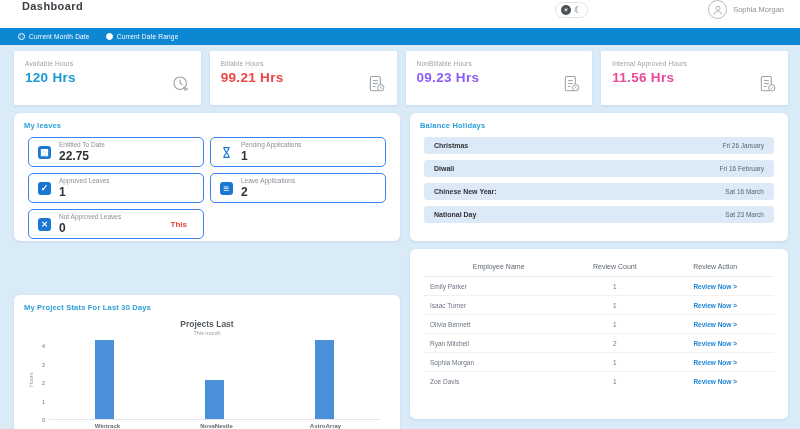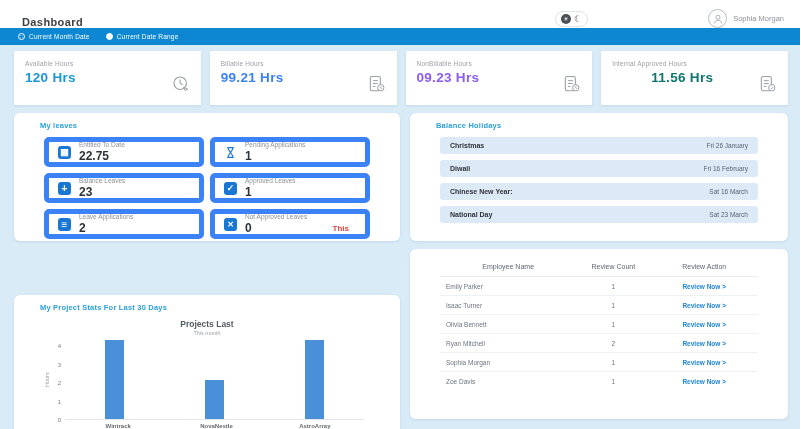--- a/index.html
+++ b/index.html
@@ -1,20 +1,20 @@
 <!DOCTYPE html>
 <html><head>
 <meta charset="utf-8">
 <style>
   * { margin:0; padding:0; box-sizing:border-box; }
   body { font-family:"Liberation Sans", sans-serif; background:#c7dcef; }
   .app { width:800px; height:429px; background:#d9ebf7; overflow:hidden; position:relative; }
 
   
-  .topbar { height:28px; background:#fff; display:flex; align-items:flex-end; padding:0 16px 0 22px; box-shadow:0 1px 2px rgba(0,0,0,.06); }
+  .topbar { height:28px; background:#fff; display:flex; align-items:flex-start; padding:0 16px 0 22px; box-shadow:0 1px 2px rgba(0,0,0,.06); }
   .topbar-title { font-size:11px; font-weight:bold; color:#3a3f45; letter-spacing:.4px; }
   .topbar-right { margin-left:auto; display:flex; align-items:center; gap:10px; }
   .theme-toggle { display:flex; align-items:center; gap:3px; border:1px solid #e0e3e7; border-radius:10px; padding:2px 5px; cursor:pointer; background:#fff; }
   .sun-circle { width:10px; height:10px; border-radius:50%; background:#4a4f55; color:#fff; font-size:6px; line-height:10px; text-align:center; }
   .moon { font-size:9px; color:#3a3f45; line-height:10px; }
   .user-chip { display:flex; align-items:center; gap:6px; margin-left:110px; }
   .avatar { width:19px; height:19px; border-radius:50%; border:1px solid #b8bdc4; display:flex; align-items:center; justify-content:center; }
   .user-name { font-size:7.5px; color:#8b9299; }
 
   
@@ -27,30 +27,30 @@
 
   
   .cards-row { display:flex; gap:9px; padding:6px 12px 0 14px; }
   .stat-card { flex:1; background:#fff; border-radius:1px; height:54px; padding:9px 10px 0 11px; box-shadow:0 1px 3px rgba(30,60,90,.10); position:relative; }
   .stat-label { font-size:6.5px; color:#9aa1a9; letter-spacing:.2px; }
   .stat-value { font-size:13.5px; font-weight:bold; margin-top:3px; letter-spacing:.3px; }
   .stat-icon { position:absolute; right:10px; bottom:7px; }
 
   
   .main-row { display:flex; gap:10px; padding:8px 12px 0 14px; align-items:stretch; }
-  .panel { background:#fff; border-radius:6px; box-shadow:0 1px 3px rgba(30,60,90,.10); padding:8px 26px; }
+  .panel { background:#fff; border-radius:6px; box-shadow:0 1px 3px rgba(30,60,90,.10); padding:8px 10px; }
   .panel-title { color:#2d9fd8; font-size:7.5px; font-weight:bold; letter-spacing:.2px; margin-bottom:7px; }
   .panel-left { width:386px; }
   .panel-right { flex:1; }
   .h128 { height:128px; }
   .h170 { height:170px; }
 
   
   .leaves-grid { display:grid; grid-template-columns:1fr 1fr; gap:6px; padding:0 4px; }
-  .leave-tile { border:5px solid #3b82f6; border-radius:5px; display:flex; align-items:center; gap:8px; padding:4px 9px; height:30px; position:relative; background:#fff; }
+  .leave-tile { border:1px solid #3b82f6; border-radius:5px; display:flex; align-items:center; gap:8px; padding:4px 9px; height:30px; position:relative; background:#fff; }
   .tile-icon { width:13px; height:13px; background:#1976d2; border-radius:3px; color:#fff; font-size:8px; display:flex; align-items:center; justify-content:center; flex:none; font-weight:bold; }
   .tile-icon.no-bg { background:transparent; }
   .ic-cal::before { content:"▦"; font-size:9px; }
   .ic-plus::before { content:"+"; font-size:10px; }
   .ic-check::before { content:"✓"; font-size:9px; }
   .ic-x::before { content:"✕"; font-size:8px; }
   .ic-clip::before { content:"≡"; font-size:10px; }
   .leave-label { font-size:6.5px; color:#8a9097; }
   .leave-value { font-size:12px; font-weight:bold; color:#2f3337; margin-top:1px; }
   .text-badge { position:absolute; right:16px; top:10px; font-size:8px; font-weight:bold; }
@@ -130,21 +130,21 @@
       <span class="stat-icon">
         <svg width="20" height="20" viewBox="0 0 24 24">
           <circle cx="11" cy="11" r="7.5" fill="none" stroke="#9aa0a6" stroke-width="1.3"></circle>
           <path d="M11 6.5V11l3 2" fill="none" stroke="#9aa0a6" stroke-width="1.3"></path>
           <path d="M15 16l5 2-3 2z" fill="none" stroke="#9aa0a6" stroke-width="1.2"></path>
         </svg>
       </span>
     </div>
     <div class="stat-card">
       <div class="stat-label">Billable Hours</div>
-      <div class="stat-value" style="color: #3b82f6;">99.21 Hrs</div>
+      <div class="stat-value" style="color: #ef4444;">99.21 Hrs</div>
       <span class="stat-icon">
         <svg width="20" height="20" viewBox="0 0 24 24">
           <rect x="4" y="3" width="12" height="17" rx="2" fill="none" stroke="#9aa0a6" stroke-width="1.3"></rect>
           <path d="M7 8h6M7 11.5h6M7 15h3" stroke="#9aa0a6" stroke-width="1.2"></path>
           <circle cx="16.5" cy="16.5" r="3.8" fill="#fff" stroke="#9aa0a6" stroke-width="1.2"></circle>
           <path d="M16.5 14.8v1.9l1.3.9" fill="none" stroke="#9aa0a6" stroke-width="1.1"></path>
         </svg>
       </span>
     </div>
     <div class="stat-card">
@@ -154,21 +154,21 @@
         <svg width="20" height="20" viewBox="0 0 24 24">
           <rect x="4" y="3" width="12" height="17" rx="2" fill="none" stroke="#9aa0a6" stroke-width="1.3"></rect>
           <path d="M7 8h6M7 11.5h6M7 15h3" stroke="#9aa0a6" stroke-width="1.2"></path>
           <circle cx="16.5" cy="16.5" r="3.8" fill="#fff" stroke="#9aa0a6" stroke-width="1.2"></circle>
           <path d="M16.5 14.8v1.9l1.3.9" fill="none" stroke="#9aa0a6" stroke-width="1.1"></path>
         </svg>
       </span>
     </div>
     <div class="stat-card">
       <div class="stat-label">Internal Approved Hours</div>
-      <div class="stat-value" style="color: #0f766e; margin-left: 39px;">11.56 Hrs</div>
+      <div class="stat-value" style="color: #ec4899;">11.56 Hrs</div>
       <span class="stat-icon">
         <svg width="20" height="20" viewBox="0 0 24 24">
           <rect x="4" y="3" width="12" height="17" rx="2" fill="none" stroke="#9aa0a6" stroke-width="1.3"></rect>
           <path d="M7 8h6M7 11.5h6M7 15h3" stroke="#9aa0a6" stroke-width="1.2"></path>
           <circle cx="16.5" cy="16.5" r="3.8" fill="#fff" stroke="#9aa0a6" stroke-width="1.2"></circle>
           <path d="M15 16.5l1.2 1.2 2-2.2" fill="none" stroke="#9aa0a6" stroke-width="1.1"></path>
         </svg>
       </span>
     </div>
   </div>
@@ -191,27 +191,20 @@
             <svg width="13" height="13" viewBox="0 0 24 24">
               <path d="M6 3h12M6 21h12M7.5 3c0 5 4 5.5 4 9s-4 4-4 9M16.5 3c0 5-4 5.5-4 9s4 4 4 9" fill="none" stroke="#1976d2" stroke-width="2"></path>
             </svg>
           </span>
           <div>
             <div class="leave-label">Pending Applications</div>
             <div class="leave-value">1</div>
           </div>
         </div>
 
-        <div class="leave-tile">
-          <span class="tile-icon ic-plus"></span>
-          <div>
-            <div class="leave-label">Balance Leaves</div>
-            <div class="leave-value">23</div>
-          </div>
-        </div>
 
         <div class="leave-tile">
           <span class="tile-icon ic-check"></span>
           <div>
             <div class="leave-label">Approved Leaves</div>
             <div class="leave-value">1</div>
           </div>
         </div>
 
         <div class="leave-tile">

